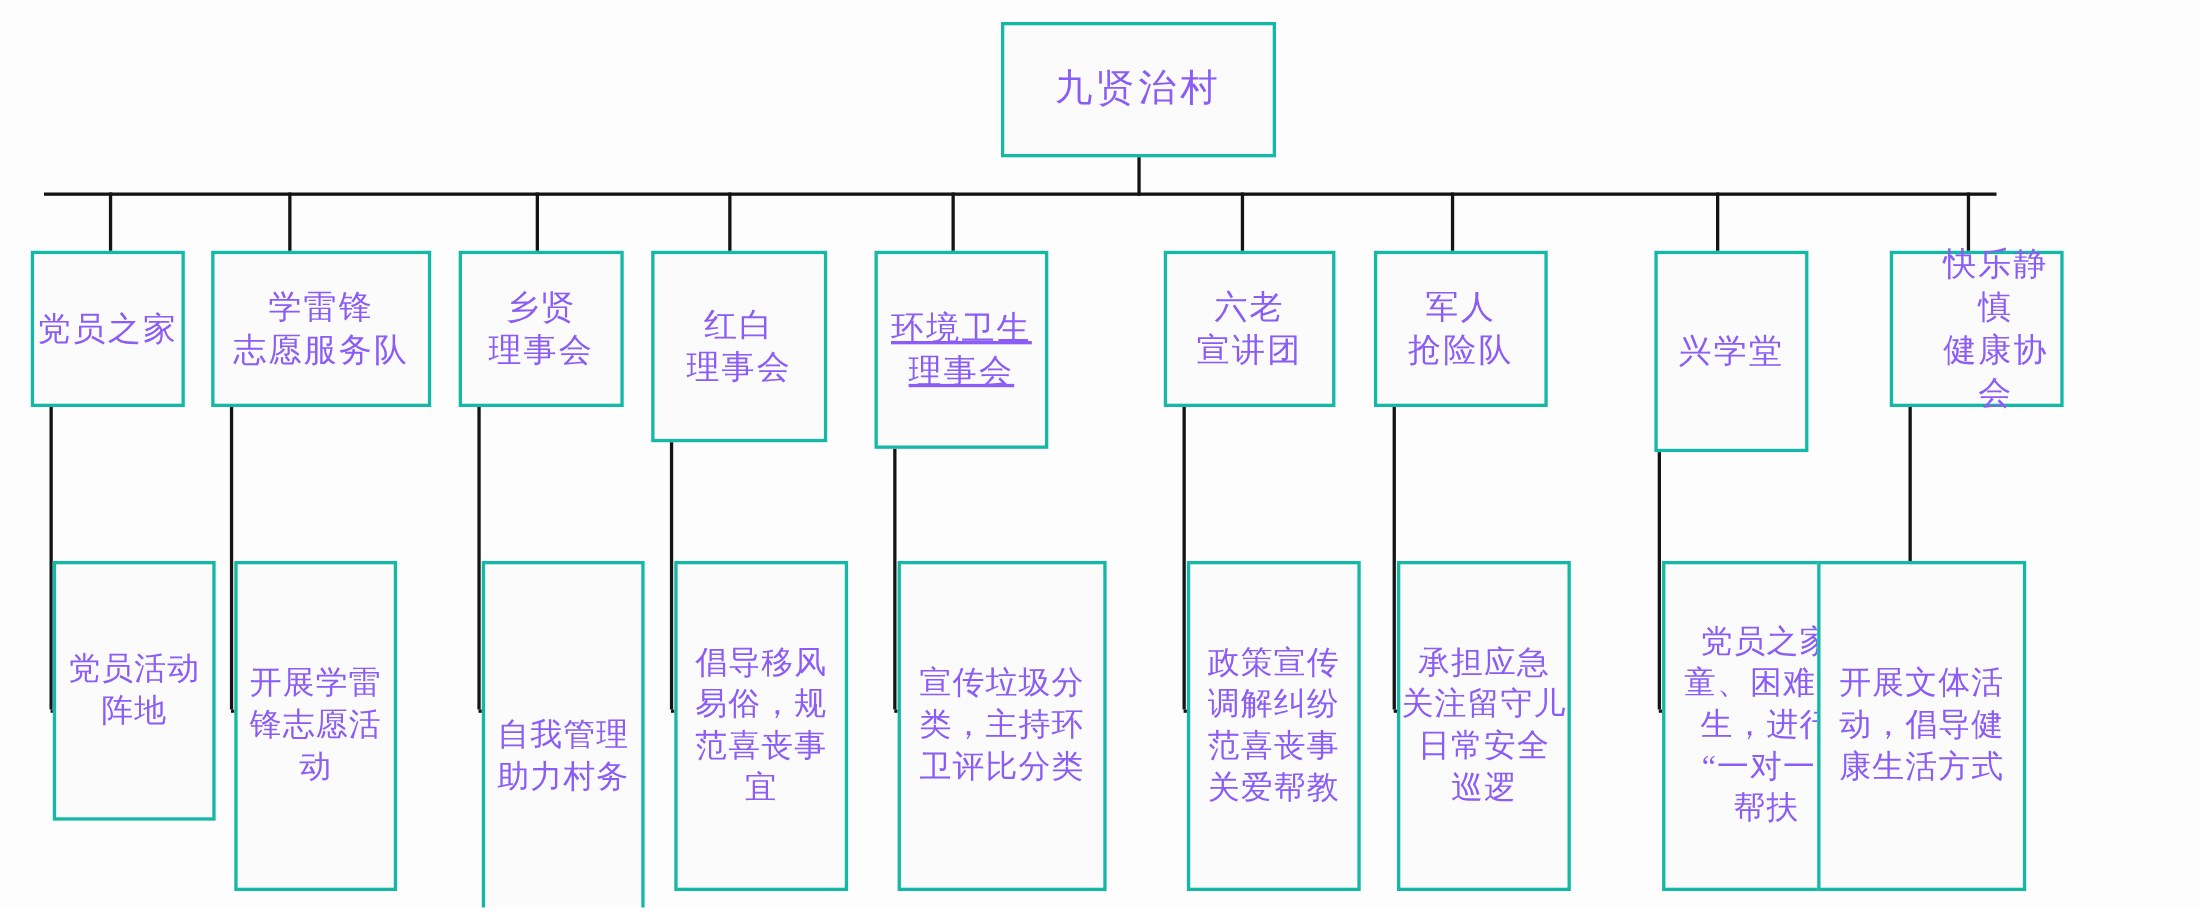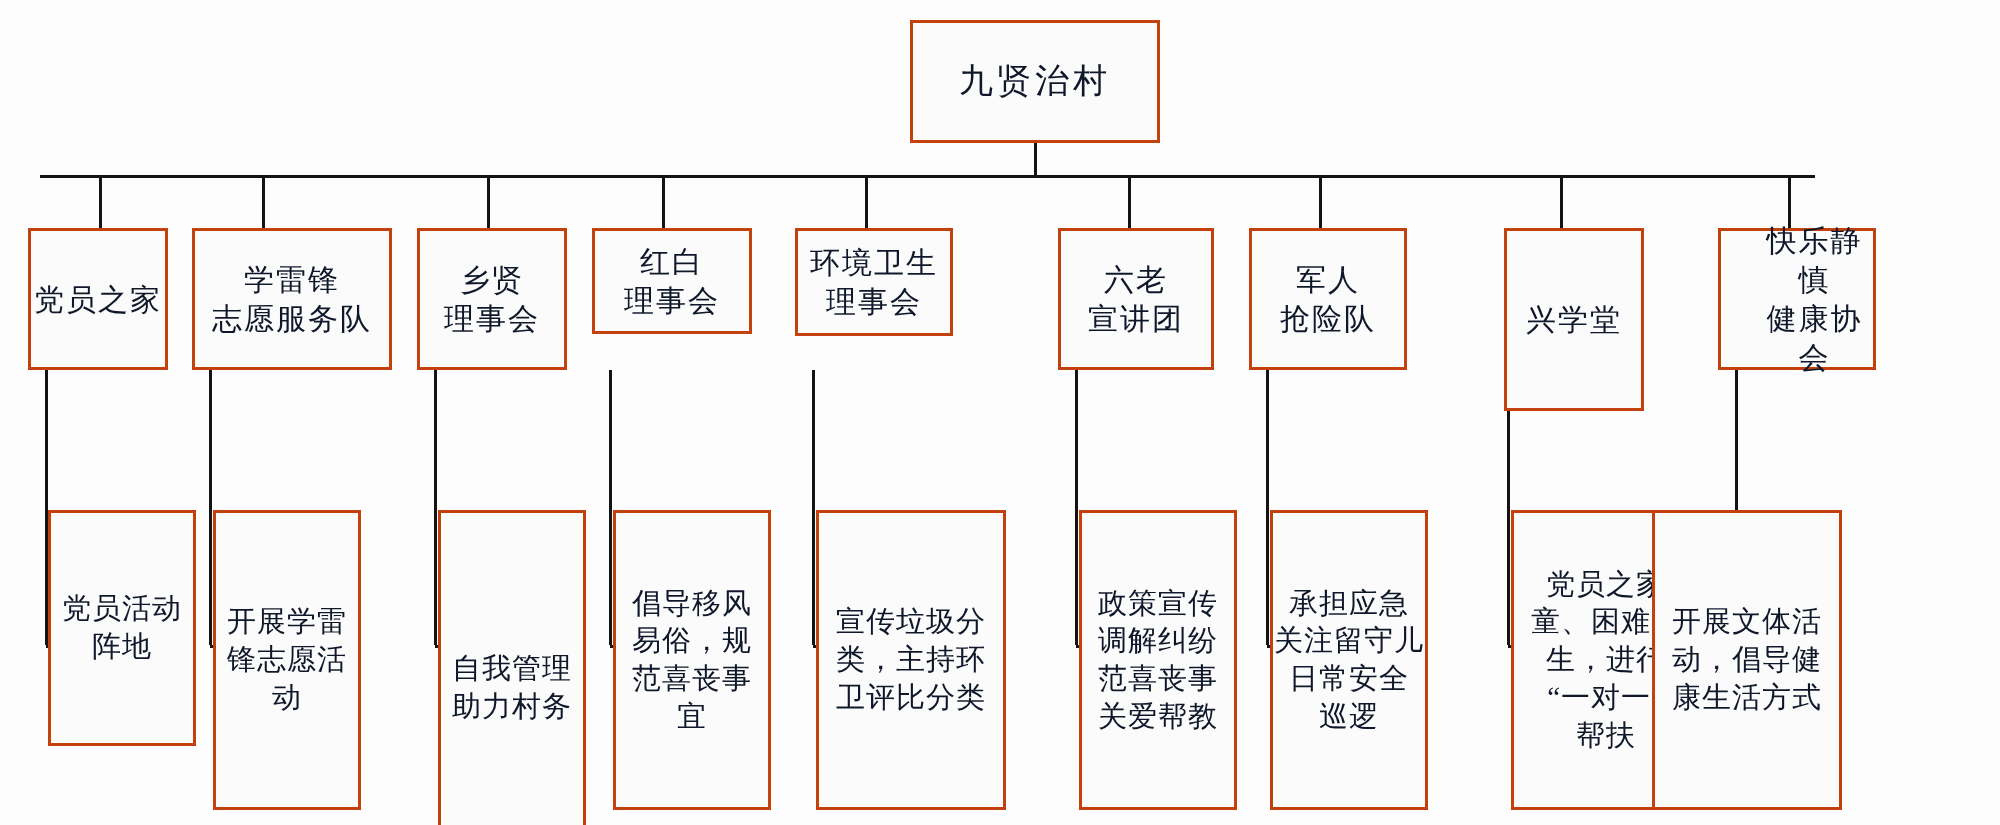--- a/index.html
+++ b/index.html
@@ -9,26 +9,26 @@
     font-family:"Liberation Serif","DejaVu Serif",serif;
     overflow:hidden;
   }
   #stage{position:relative;width:2000px;height:825px;background:#fdfdfd;}
 
   
   .node{
     position:absolute;
     box-sizing:border-box;
     background:#fbfbfb;
-    border:3px solid #c2410c;
+    border:3px solid #14b8a6;
     display:flex;
     align-items:center;
     justify-content:center;
     text-align:center;
-    color:#0f172a;
+    color:#8b5cf6;
     line-height:1.30;
     letter-spacing:1px;
     white-space:pre-line;
   }
   .node.root{font-size:34px;letter-spacing:4px;}
   .node.lvl2{font-size:30px;letter-spacing:2px;}
   .node.lvl3{font-size:29px;letter-spacing:1px;}
 
   
   .line{position:absolute;background:#141414;}
@@ -80,27 +80,27 @@
 阵地</div>
       <div class="node lvl2" style="left: 192px; top: 228px; width: 200px; height: 142px;">学雷锋
 志愿服务队</div>
       <div class="node lvl3" style="left: 213px; top: 510px; width: 148px; height: 300px;">开展学雷
 锋志愿活
 动</div>
       <div class="node lvl2" style="left: 417px; top: 228px; width: 150px; height: 142px;">乡贤
 理事会</div>
       <div class="node lvl3" style="left: 438px; top: 510px; width: 148px; height: 356px;">自我管理
 助力村务</div>
-      <div class="node lvl2" style="left: 592px; top: 228px; width: 160px; height: 106px;">红白
+      <div class="node lvl2" style="left: 592px; top: 228px; width: 160px; height: 174px;">红白
 理事会</div>
       <div class="node lvl3" style="left: 613px; top: 510px; width: 158px; height: 300px;">倡导移风
 易俗，规
 范喜丧事
 宜</div>
-      <div class="node lvl2" style="left: 795px; top: 228px; width: 158px; height: 108px;">环境卫生
+      <div class="node lvl2" style="left: 795px; top: 228px; width: 158px; height: 180px; text-decoration: underline;">环境卫生
 理事会</div>
       <div class="node lvl3" style="left: 816px; top: 510px; width: 190px; height: 300px;">宣传垃圾分
 类，主持环
 卫评比分类</div>
       <div class="node lvl2" style="left: 1058px; top: 228px; width: 156px; height: 142px;">六老
 宣讲团</div>
       <div class="node lvl3" style="left: 1079px; top: 510px; width: 158px; height: 300px;">政策宣传
 调解纠纷
 范喜丧事
 关爱帮教</div>

